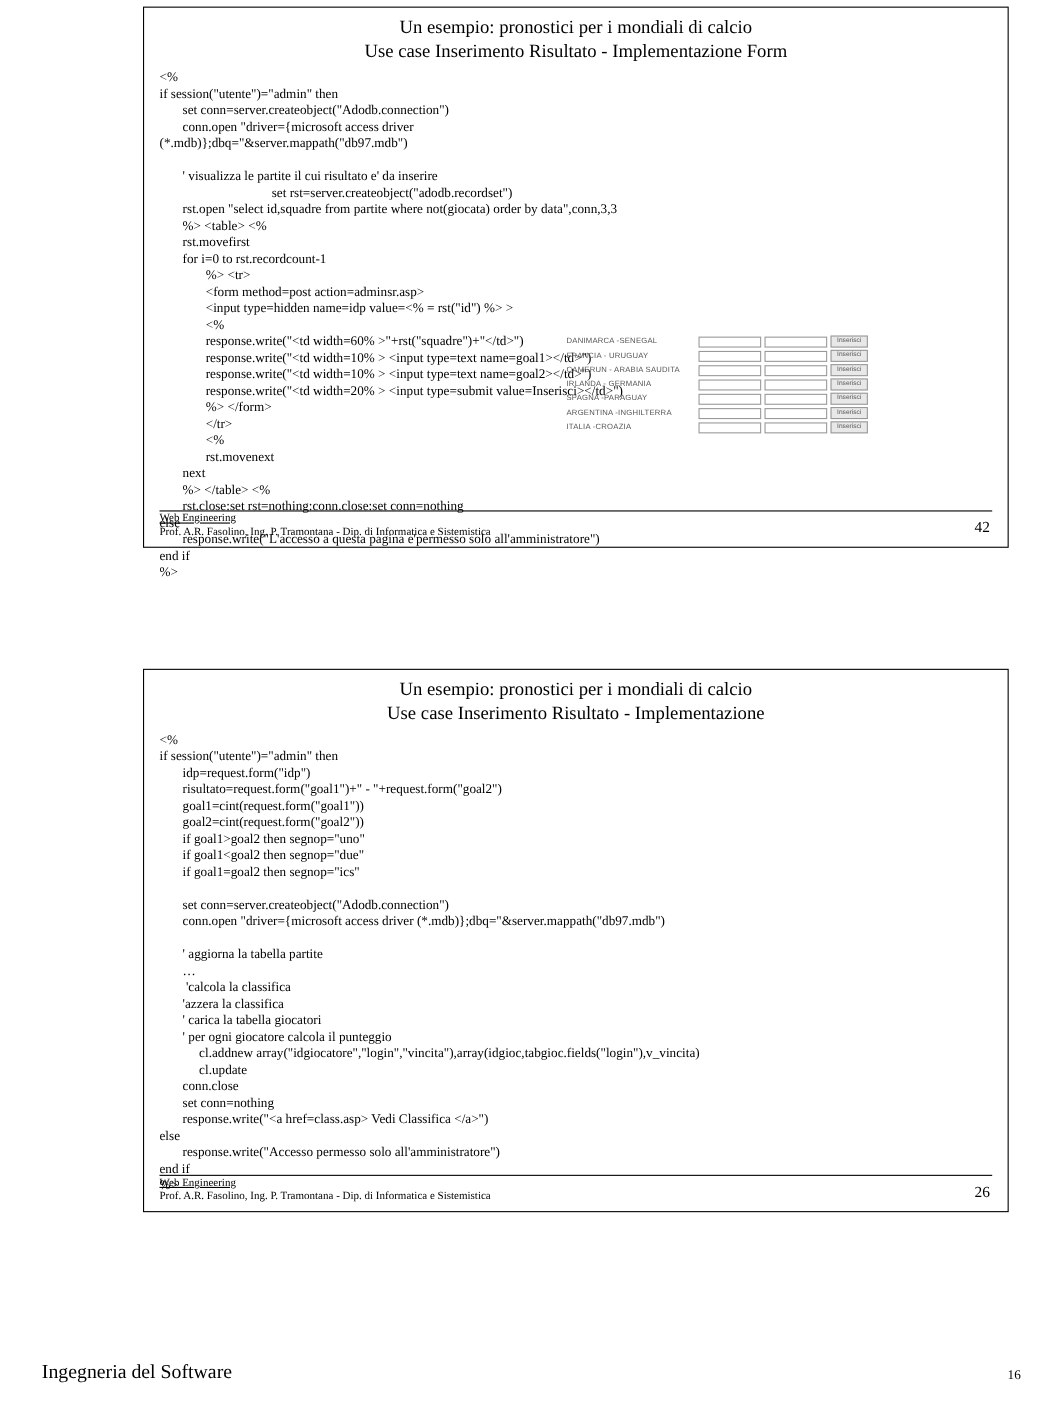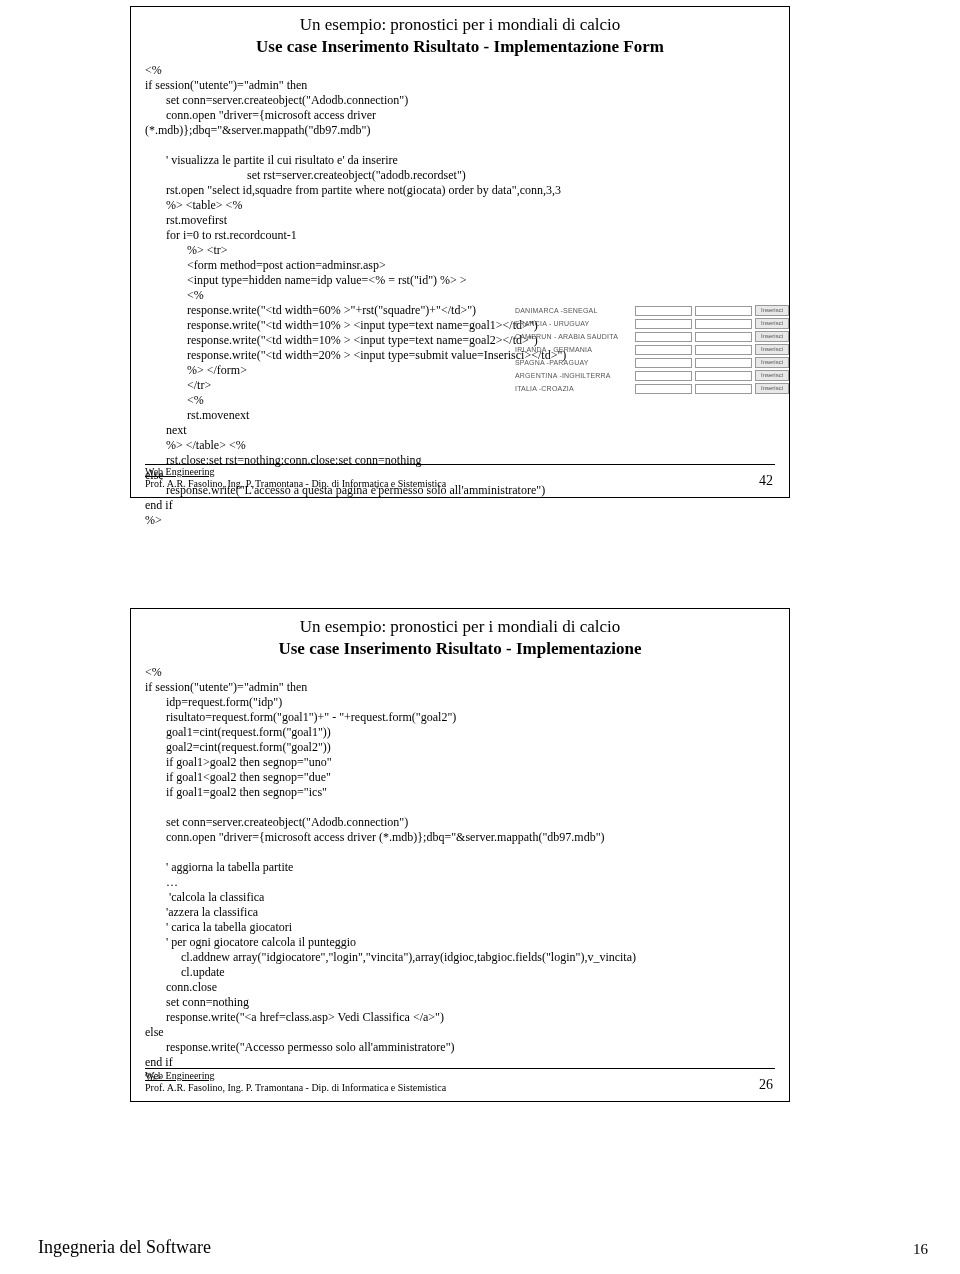--- a/index.html
+++ b/index.html
@@ -8,38 +8,37 @@
     width: 960px;
     height: 1274px;
     background: #fff;
     font-family: "Times New Roman", Times, serif;
     color: #000;
     position: relative;
   }
   .slide {
     position: absolute;
     left: 130px;
-    width: 660px;
+    width: 787px;
     border: 1.5px solid #000;
     background: #fff;
     box-sizing: border-box;
     padding: 6px 14px 6px 14px;
   }
   .slide1 { top: 6px; height: 492px; }
   .slide2 { top: 608px; height: 494px; }
   .slide-title {
     text-align: center;
     font-size: 17px;
     margin: 2px 0 2px 0;
   }
   .slide-sub {
     text-align: center;
     font-size: 17px;
     margin: 2px 0 6px 0;
-    font-weight: bold;
   }
   .code {
     font-family: "Times New Roman", Times, serif;
     font-size: 12px;
     line-height: 1.25;
     white-space: pre;
     margin: 0;
   }
   .footer-line {
     position: absolute;
@@ -102,21 +101,21 @@
     position: absolute;
     left: 38px;
     bottom: 16px;
     font-size: 18px;
     margin-top: 19px;
   }
   .page-footer-num {
     position: absolute;
     right: 32px;
     bottom: 16px;
-    font-size: 15px;
+    font-size: 12px;
   }
 </style>
 </head>
 <body>
 
 <div class="slide slide1">
   <div class="slide-title">Un esempio: pronostici per i mondiali di calcio</div>
   <div class="slide-sub">Use case Inserimento Risultato - Implementazione Form</div>
   <pre class="code">&lt;%
 if session("utente")="admin" then

